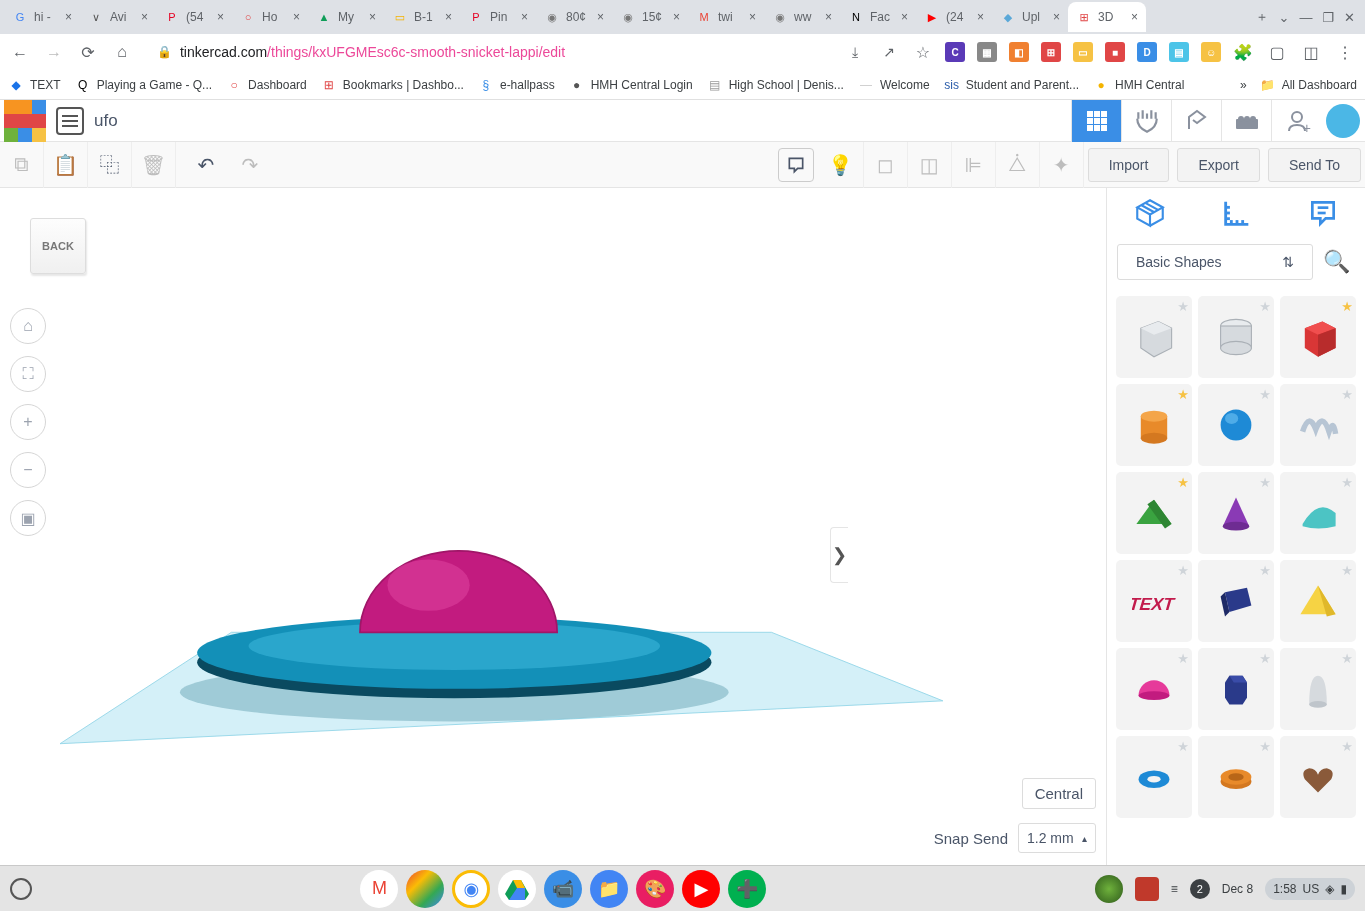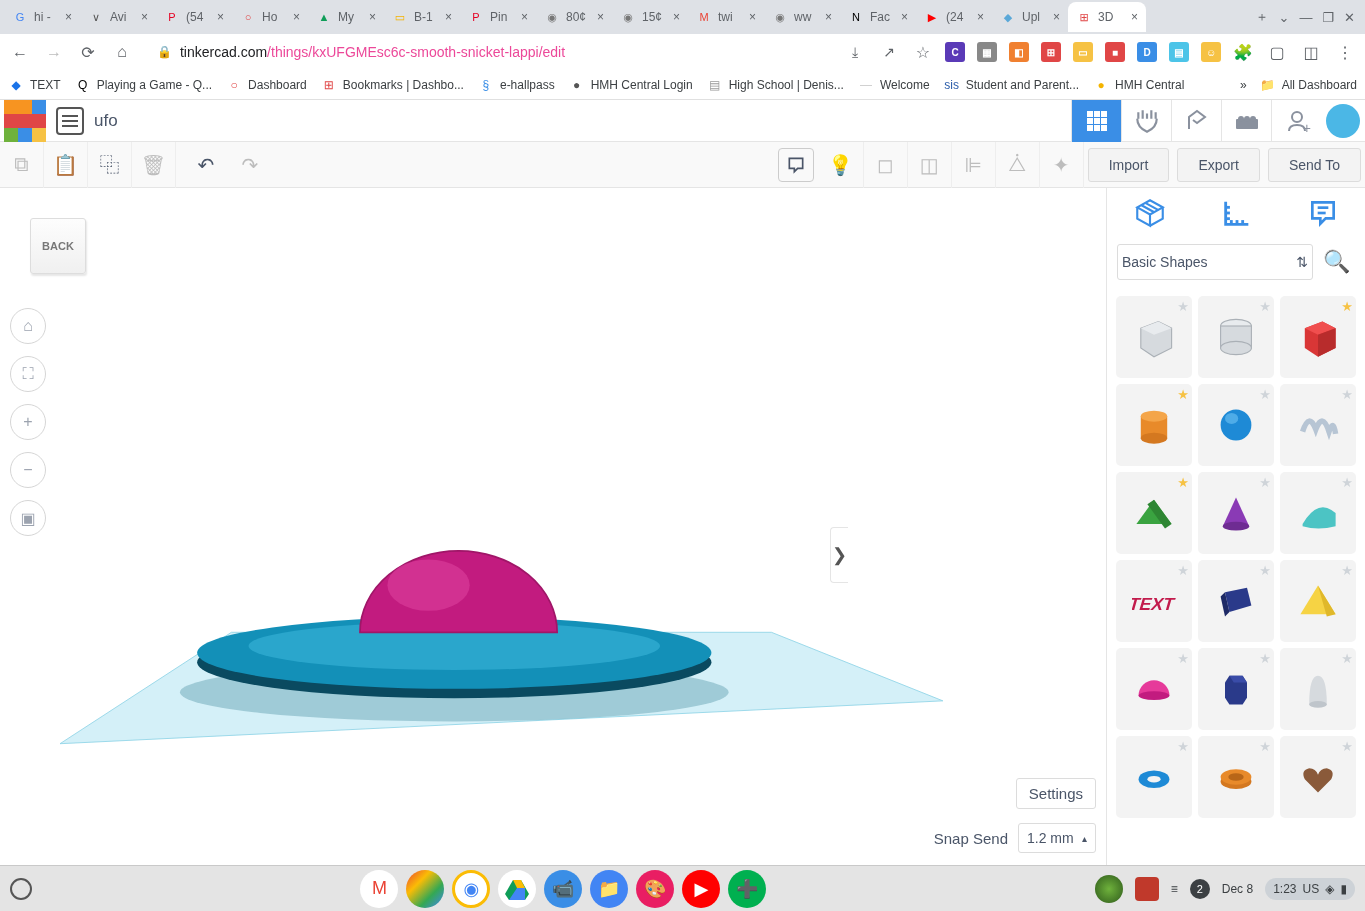--- a/index.html
+++ b/index.html
@@ -72,21 +72,21 @@
 .snap-area { position: absolute; right: 10px; bottom: 12px; display: flex; align-items: center; gap: 10px; font-size: 15px; color: #4a5568; }
 .snap-select { width: 78px; height: 30px; border: 1px solid #dcdcdc; display: flex; align-items: center; justify-content: space-between; padding: 0 8px; font-size: 14px; cursor: pointer; border-radius:3px; }
 
 .export-toast { position: absolute; left: 6px; bottom: 18px; background: #6fb23c; color: #fff; padding: 8px 14px; font-size: 14px; border-radius: 2px; width:224px; box-shadow: 0 1px 2px rgba(0,0,0,0.2); background-image: repeating-linear-gradient(-45deg, rgba(255,255,255,0.15) 0 12px, transparent 12px 24px); }
 
 
 .shapes-panel { width: 259px; background: #fff; border-left: 1px solid #e5e5e5; display: flex; flex-direction: column; }
 .panel-icons { height: 56px; display: flex; justify-content: space-around; align-items: center; }
 .panel-top-icon { color: #3a8ee6; font-size: 28px; cursor: pointer; }
 .panel-select-row { display: flex; gap: 6px; padding: 0 10px 10px; align-items: center; }
-.panel-select { flex: 1; height: 36px; border: 1px solid #dcdcdc; display: flex; align-items: center; justify-content: space-between; padding: 0 4px; font-size: 14px; color: #4a5568; cursor: pointer; border-radius:3px; }
+.panel-select { flex: 1; height: 36px; border: 1px solid #dcdcdc; display: flex; align-items: center; justify-content: space-between; padding: 0 18px; font-size: 14px; color: #4a5568; cursor: pointer; border-radius:3px; }
 .search-btn { width: 36px; height: 36px; display: flex; align-items: center; justify-content: center; font-size: 22px; color: #555; cursor: pointer; font-weight:bold; }
 .shapes-grid { display: grid; grid-template-columns: repeat(3, 76px); grid-auto-rows: 82px; gap: 6px; padding: 6px; overflow-y: auto; justify-content:center; }
 .shape-cell { background: #f3f3f3; border-radius: 5px; position: relative; display: flex; align-items: center; justify-content: center; cursor: pointer; }
 .shape-cell .star { position: absolute; top: 3px; right: 3px; font-size: 13px; }
 .shape-cell .star.gold { color: #f6c244; }
 .shape-cell .star.gray { color: #cfd4d9; }
 .panel-paginate { position: absolute; right: 258px; top: 50%; width: 18px; height: 56px; background: #fff; border:1px solid #e5e5e5; border-right:none; display:flex; align-items:center; justify-content:center; font-size:18px; color:#555; cursor:pointer; border-radius:4px 0 0 4px; }
 
 
 .os-shelf { height: 46px; background: #e4e4e4; display: flex; align-items: center; padding: 0 10px; gap: 8px; border-top:1px solid #c9c9c9; }
@@ -380,21 +380,21 @@
 
       <ellipse cx="460" cy="145" rx="300" ry="42" fill="#0a4a60"></ellipse>
       <ellipse cx="460" cy="134" rx="300" ry="42" fill="#1390b8"></ellipse>
       <ellipse cx="460" cy="126" rx="240" ry="28" fill="#2aa6cc"></ellipse>
 
       <path d="M 350 110 A 115 95 0 0 1 580 110 Z" fill="#c21b7f" stroke="#a01668" stroke-width="2"></path>
       <ellipse cx="430" cy="55" rx="48" ry="30" fill="#d83a98" fill-opacity="0.7"></ellipse>
     </svg>
 
     <div class="panel-paginate">❯</div>
-    <div class="settings-btn">Settings</div>
+    <div class="settings-btn">Central</div>
     <div class="snap-area">
       <span>Snap Send</span>
       <div class="snap-select">
         <span>1.2 mm</span>
           <span style="font-size:10px">▴</span>
       </div>
     </div>
   </div>
 
   <div class="shapes-panel">
@@ -582,19 +582,19 @@
   <div class="shelf-icon" style="background:#ff0000">▶</div>
   <div class="shelf-icon" style="background:#00b050">➕</div>
   <div class="shelf-spacer"></div>
   <div class="status-area">
     <div style="width:28px;height:28px;border-radius:50%;background:radial-gradient(#6fb23c,#2e5a1b)"></div>
     <div style="width:24px;height:24px;border-radius:4px;background:#c0392b"></div>
     <span>≡</span>
     <div class="badge-circle">2</div>
     <span>Dec 8</span>
     <div class="status-pill">
-      <span>1:23</span>
+      <span>1:58</span>
       <span>US</span>
       <span>◈</span>
       <span>▮</span>
     </div>
   </div>
 </div>
 
 </body></html>

